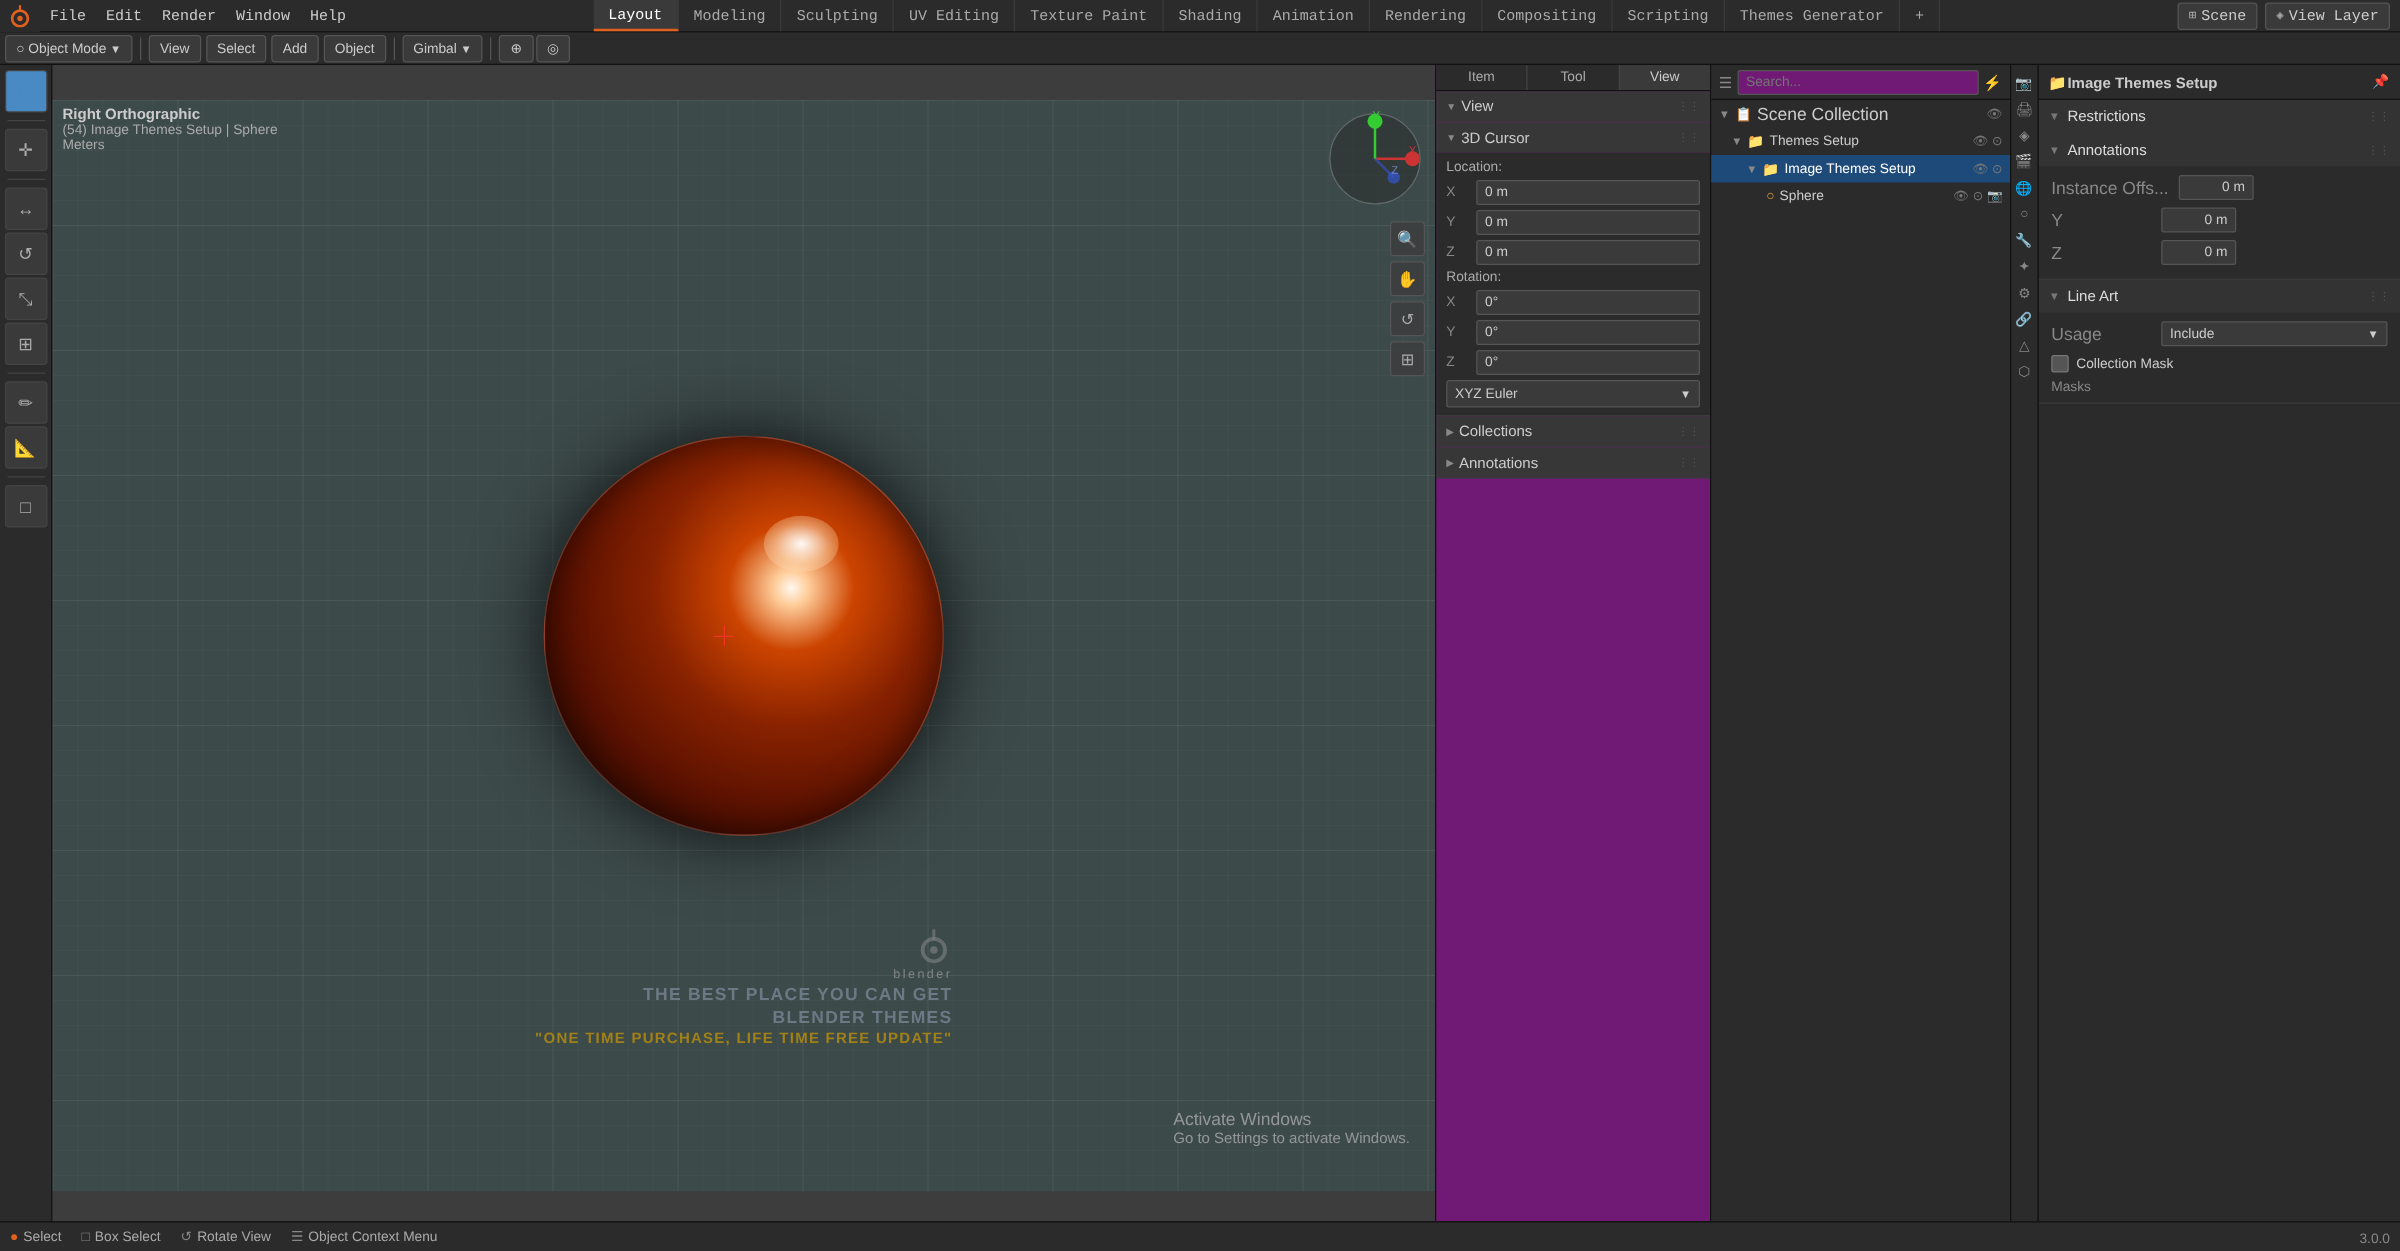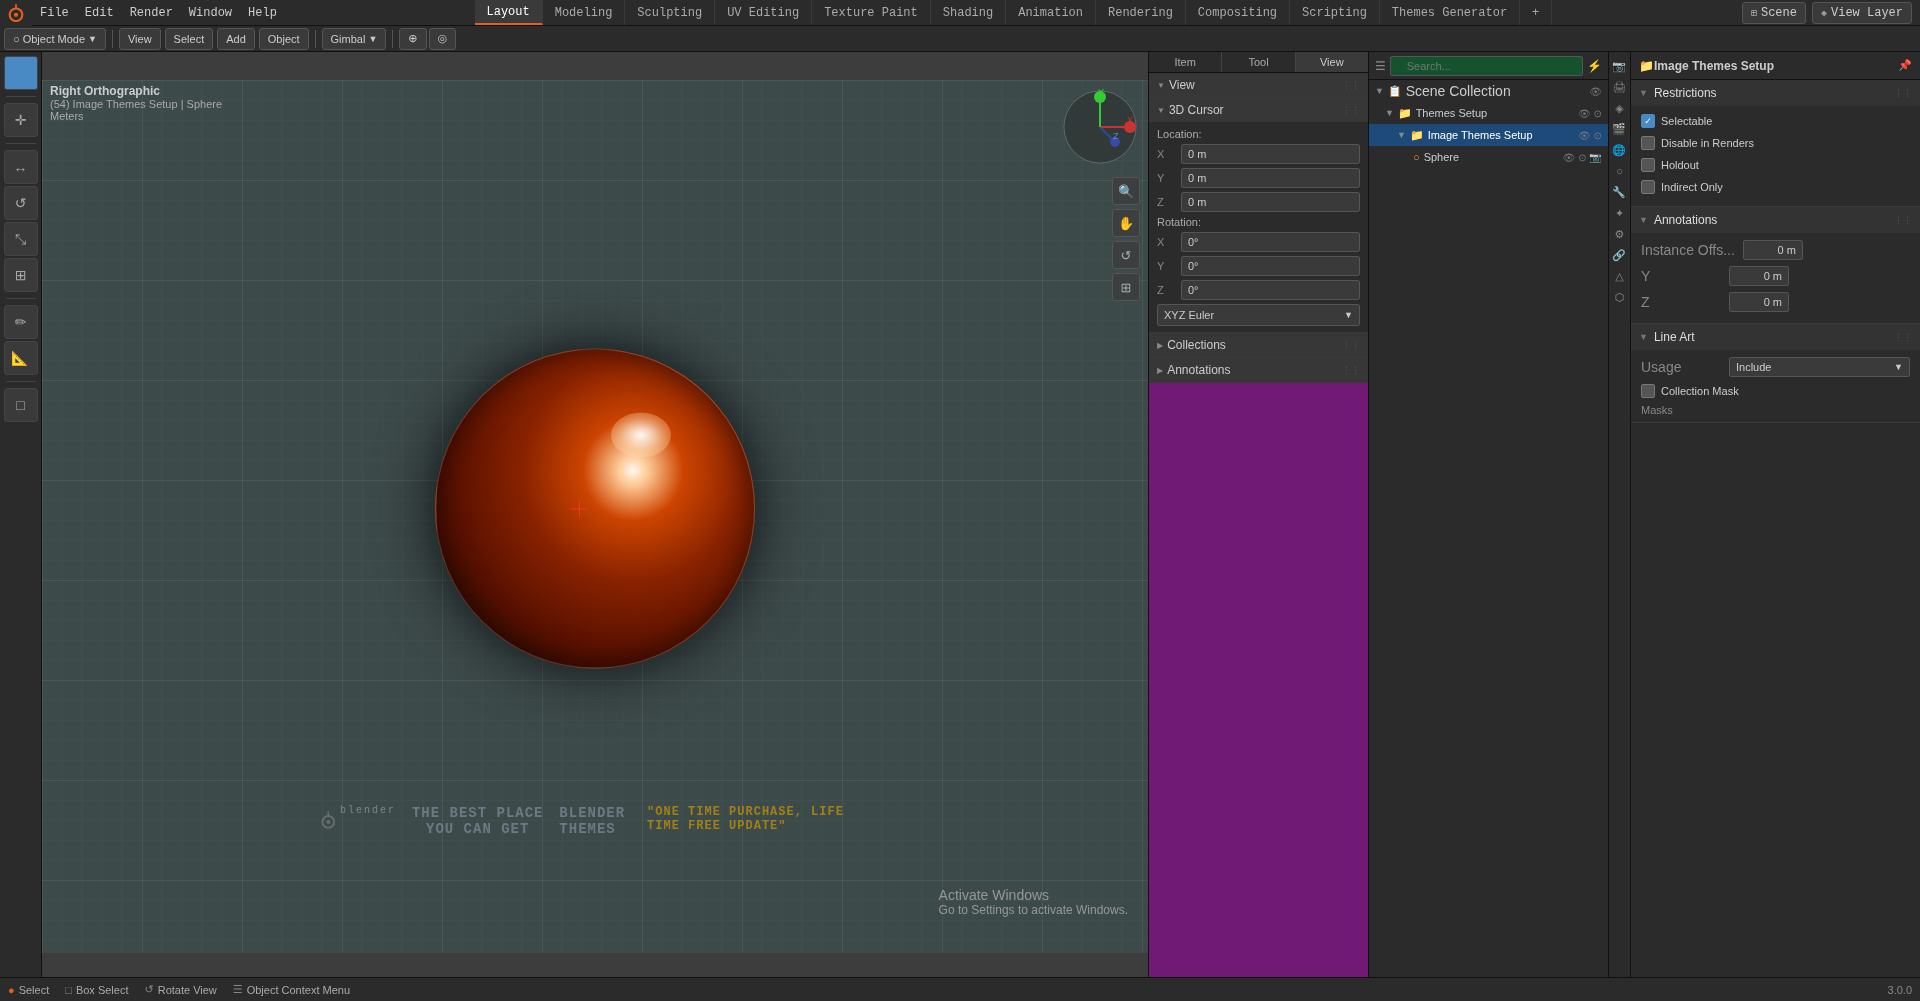--- a/index.html
+++ b/index.html
@@ -209,24 +209,23 @@
       letter-spacing: 2px;
       white-space: nowrap;
       opacity: 0.7;
     }
     .watermark-logo {
       position: absolute;
       bottom: 140px;
       left: 50%;
       transform: translateX(-50%);
       display: flex;
-      flex-direction: row;
-      align-items: flex-start;
+      flex-direction: column;
+      align-items: flex-end;
       gap: 2px;
-      font-family: Liberation Mono, monospace;
     }
     .blender-logo-icon {
       width: 30px;
       height: 30px;
       color: #aaa;
       opacity: 0.6;
     }
     .watermark-text1 {
       color: #8899aa;
       font-size: 14px;
@@ -364,24 +363,24 @@
       height: 28px;
       background: #2b2b2b;
       border-bottom: 1px solid #111;
       display: flex;
       align-items: center;
       padding: 0 6px;
       gap: 4px;
     }
     .outliner-search {
       flex: 1;
-      background: #14532d;
+      background: #701a75;
       border: 1px solid #555;
       border-radius: 2px;
-      padding: 2px 16px;
+      padding: 2px 6px;
       color: #ccc;
       font-size: 11px;
       height: 20px;
     }
     .outliner-item {
       padding: 2px 6px;
       display: flex;
       align-items: center;
       gap: 4px;
       height: 22px;
@@ -878,42 +877,20 @@
       <span style="color:#ccc;font-size:12px;font-weight:bold;">Image Themes Setup</span>
       <span style="color:#888;font-size:11px;margin-left:auto;">📌</span>
     </div>
 
     <div class="prop-section">
       <div class="prop-section-header">
         <span class="collapse-arrow">▼</span>
         <span>Restrictions</span>
         <span style="margin-left:auto;color:#555;font-size:9px;">⋮⋮</span>
       </div>
-      <div class="prop-body">
-
-        <div class="checkbox-row">
-          <div class="checkbox checked"></div>
-          <span class="checkbox-label">Selectable</span>
-        </div>
-
-        <div class="checkbox-row">
-          <div class="checkbox"></div>
-          <span class="checkbox-label">Disable in Renders</span>
-        </div>
-
-        <div class="checkbox-row">
-          <div class="checkbox"></div>
-          <span class="checkbox-label">Holdout</span>
-        </div>
-
-        <div class="checkbox-row">
-          <div class="checkbox"></div>
-          <span class="checkbox-label">Indirect Only</span>
-        </div>
-      </div>
     </div>
 
     <div class="prop-section">
       <div class="prop-section-header">
         <span class="collapse-arrow">▼</span>
         <span>Annotations</span>
         <span style="margin-left:auto;color:#555;font-size:9px;">⋮⋮</span>
       </div>
       <div class="prop-body">
 

